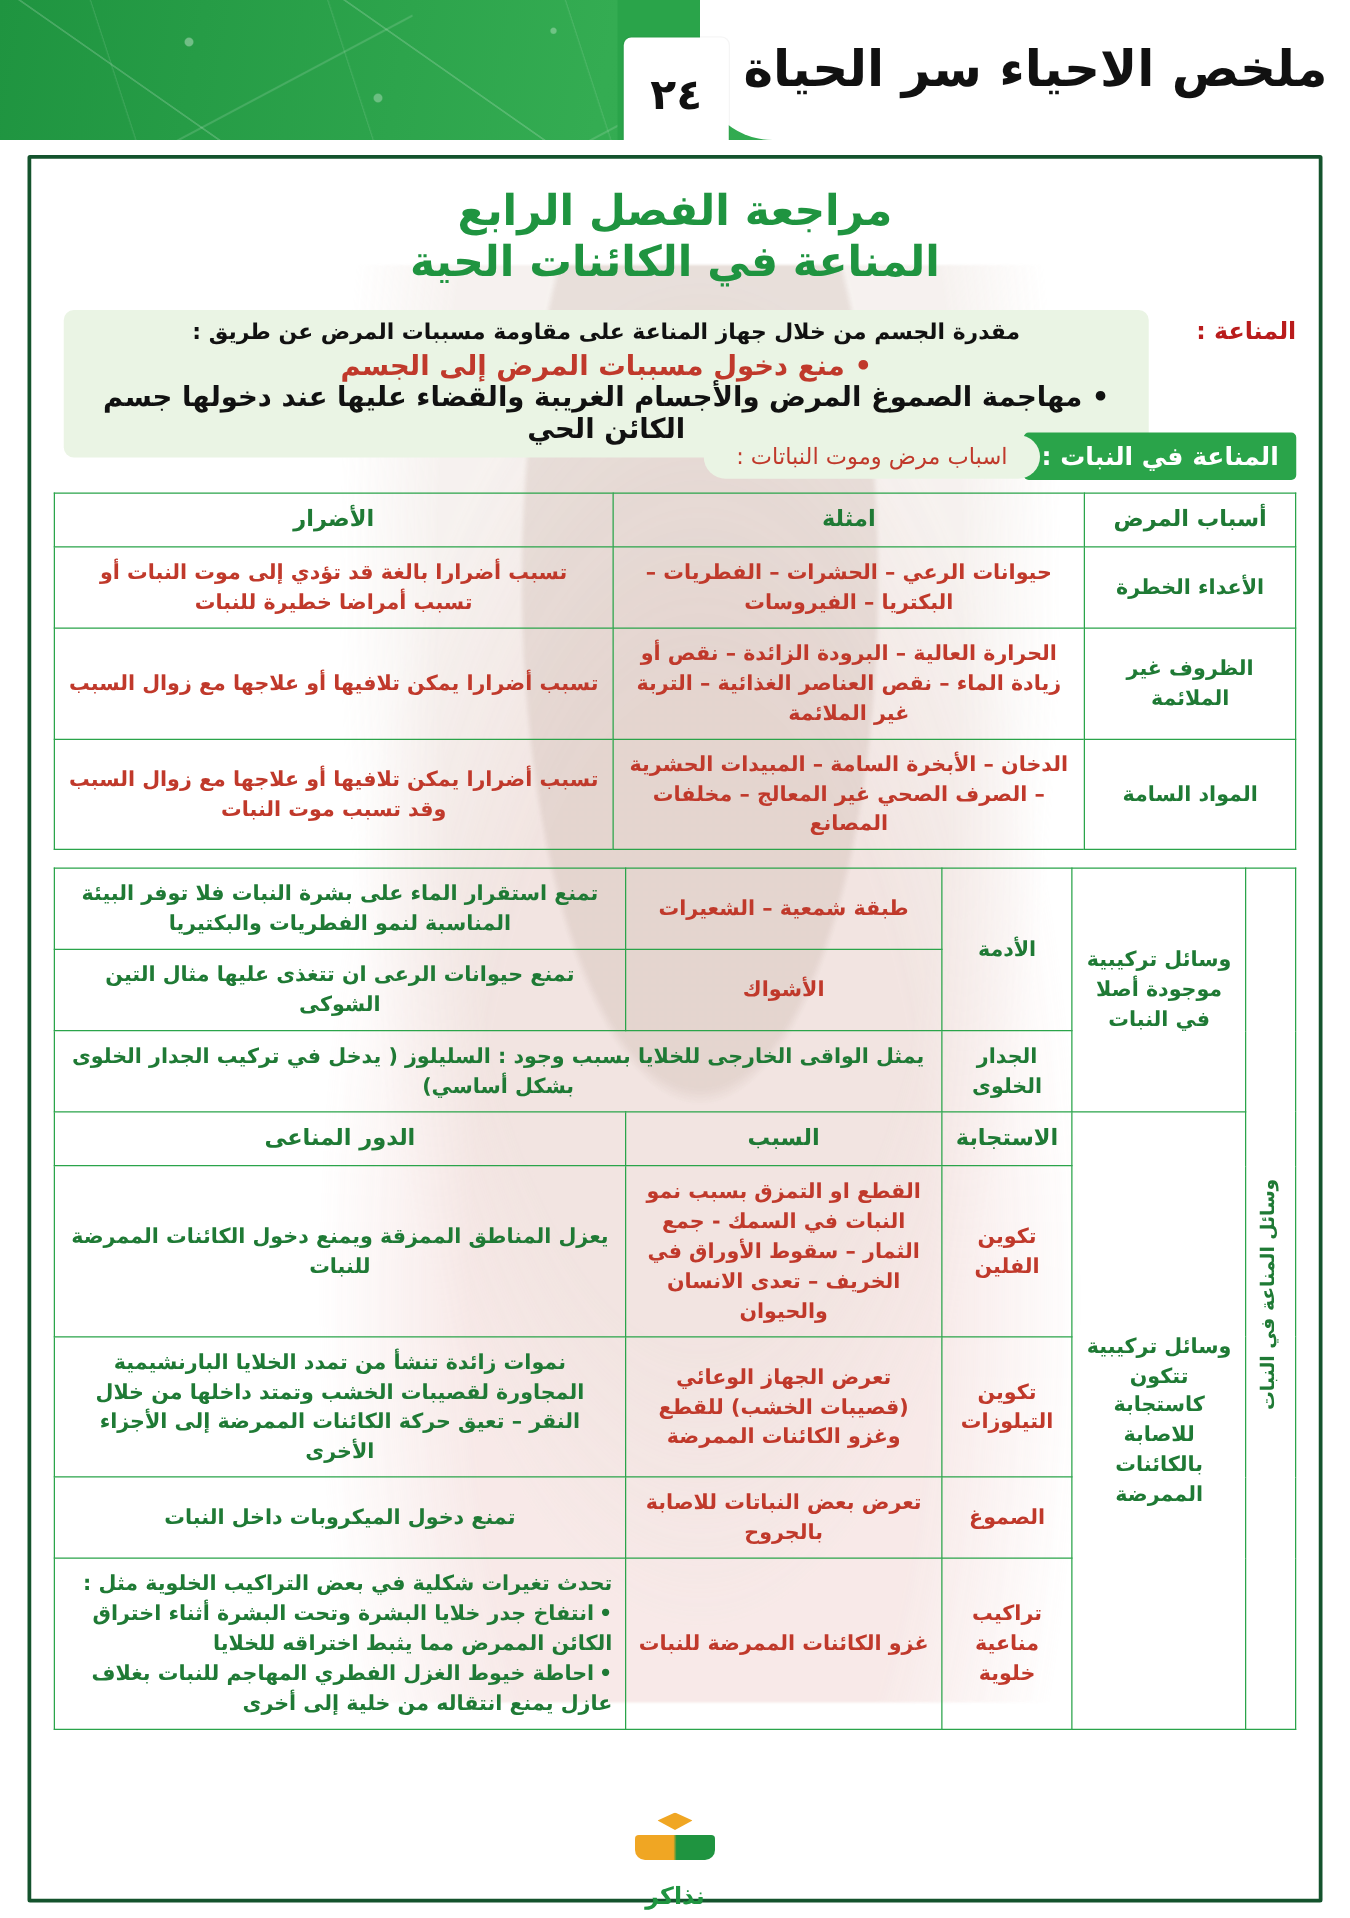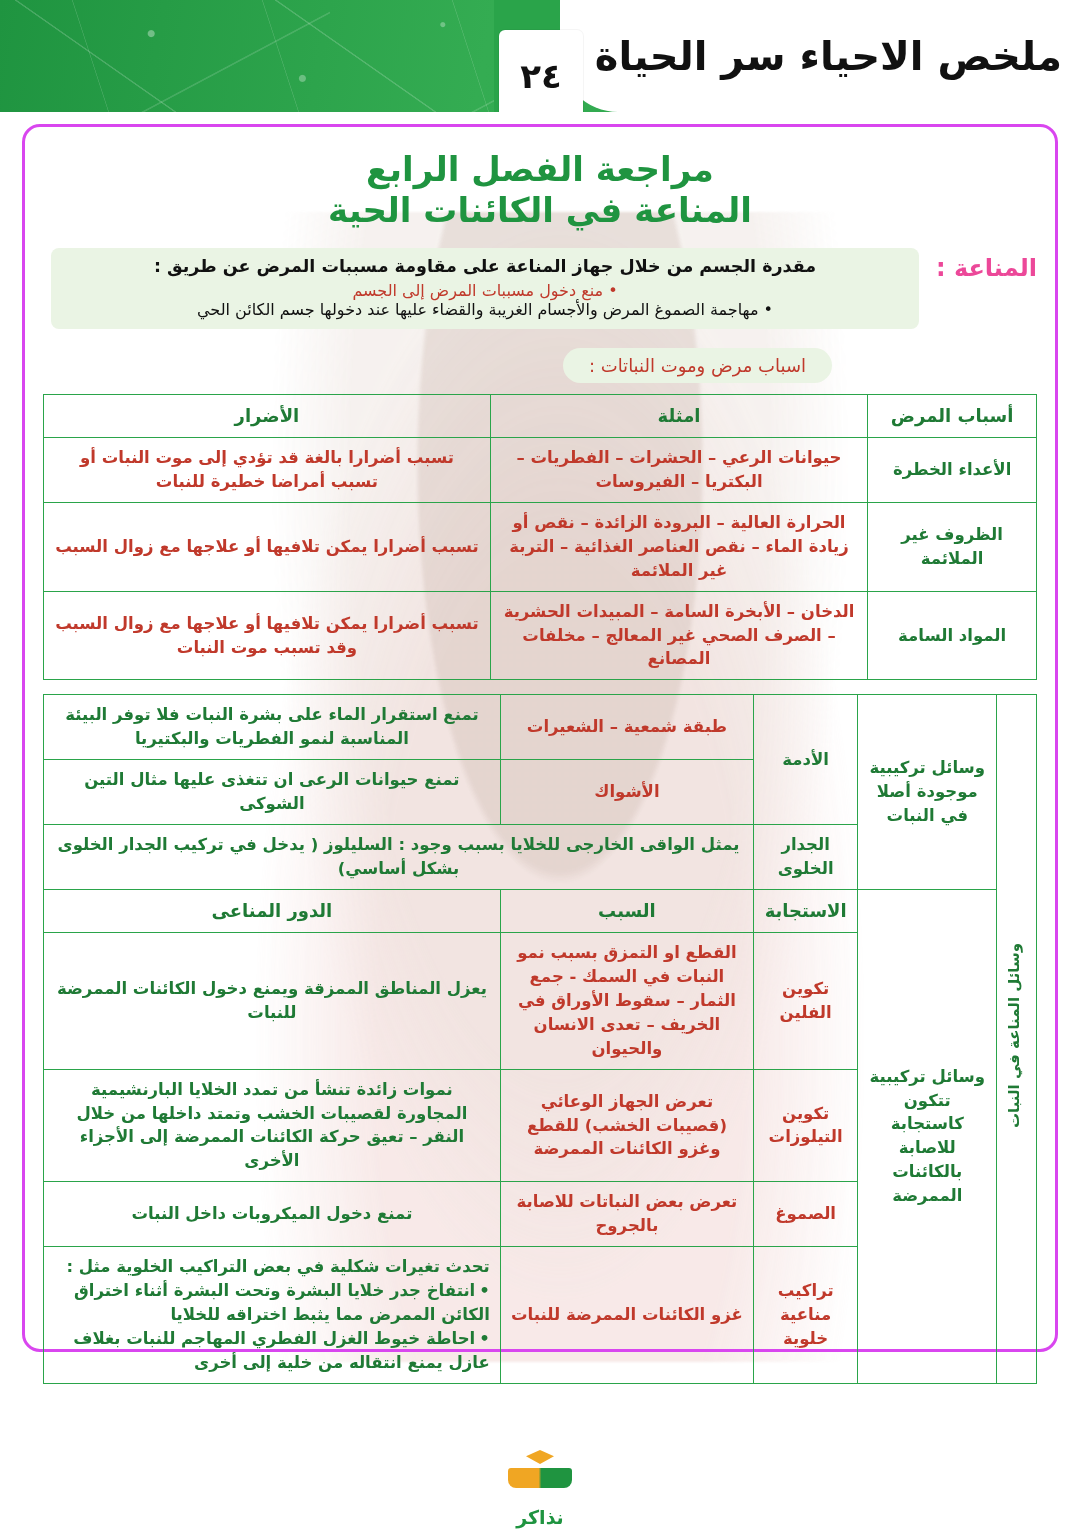--- a/index.html
+++ b/index.html
@@ -68,48 +68,48 @@
   .watermark {
     position:absolute; top:100px; left:250px; width:620px; height:1150px;
     background:
       radial-gradient(ellipse at 50% 22%, rgba(206,186,176,.55) 0 32%, rgba(226,211,203,.35) 33% 48%, rgba(255,255,255,0) 66%),
       radial-gradient(ellipse at 50% 72%, rgba(225,170,165,.30) 0 42%, rgba(255,255,255,0) 70%);
     filter:blur(1px);
     opacity:.85;
     pointer-events:none;
   }
   .sheet {
-    position:absolute; top:12px; left:22px; width:1036px; height:1228px;
-    border:3px solid #d946ef; border-radius:18px;
+    position:absolute; top:12px; left:22px; width:1036px; height:1398px;
+    border:3px solid #14532d; border-radius:2px;
     background:transparent;
   }
   .inner {
     position:absolute; top:14px; left:18px; right:18px; bottom:10px;
   }
 
   .doc-title {
     text-align:center; color:#1f9440; font-weight:bold; line-height:1.22;
     font-size:34px; margin-top:8px;
   }
   .doc-title .l2 { display:block; }
 
   
   .def-row { position:relative; margin-top:16px; height:92px; }
   .def-label {
     position:absolute; right:0; top:6px;
-    color:#ec4899; font-size:24px; font-weight:bold;
+    color:#b91c1c; font-size:19px; font-weight:bold;
   }
   .def-box {
     position:absolute; right:118px; left:8px; top:0;
     background:#eaf4e4; border-radius:8px; padding:8px 14px 10px;
   }
   .def-line1 { color:#111; font-size:17.5px; font-weight:bold; text-align:center; }
   .def-bullets { margin:5px 0 0; padding:0; list-style:none; }
   .def-bullets li {
-    color:#c0392b; font-size:16px; font-weight:normal; text-align:center;
+    color:#c0392b; font-size:22px; font-weight:bold; text-align:center;
   }
   .def-bullets li::before { content:"• "; }
   .def-bullets li.dark { color:#111; }
 
   
   .sec-row { position:relative; height:46px; margin-top:6px; }
   .sec-title {
     position:absolute; right:0; top:0;
     background:#2aa44a; color:#fff; font-weight:bold; font-size:20px;
     padding:7px 14px; border-radius:4px;
@@ -192,20 +192,21 @@
         <div class="def-box">
           <div class="def-line1">مقدرة الجسم من خلال جهاز المناعة على مقاومة مسببات المرض عن طريق :</div>
           <ul class="def-bullets">
             <li>منع دخول مسببات المرض إلى الجسم</li>
             <li class="dark">مهاجمة الصموغ المرض والأجسام الغريبة والقضاء عليها عند دخولها جسم الكائن الحي</li>
           </ul>
         </div>
       </div>
 
       <div class="sec-row">
+        <div class="sec-title">المناعة في النبات :</div>
         <div class="sec-sub">اسباب مرض وموت النباتات :</div>
       </div>
 
       <table class="t1">
         <colgroup>
             <col style="width:17%">
             <col style="width:38%">
             <col style="width:45%">
           </colgroup>
         <tbody>

